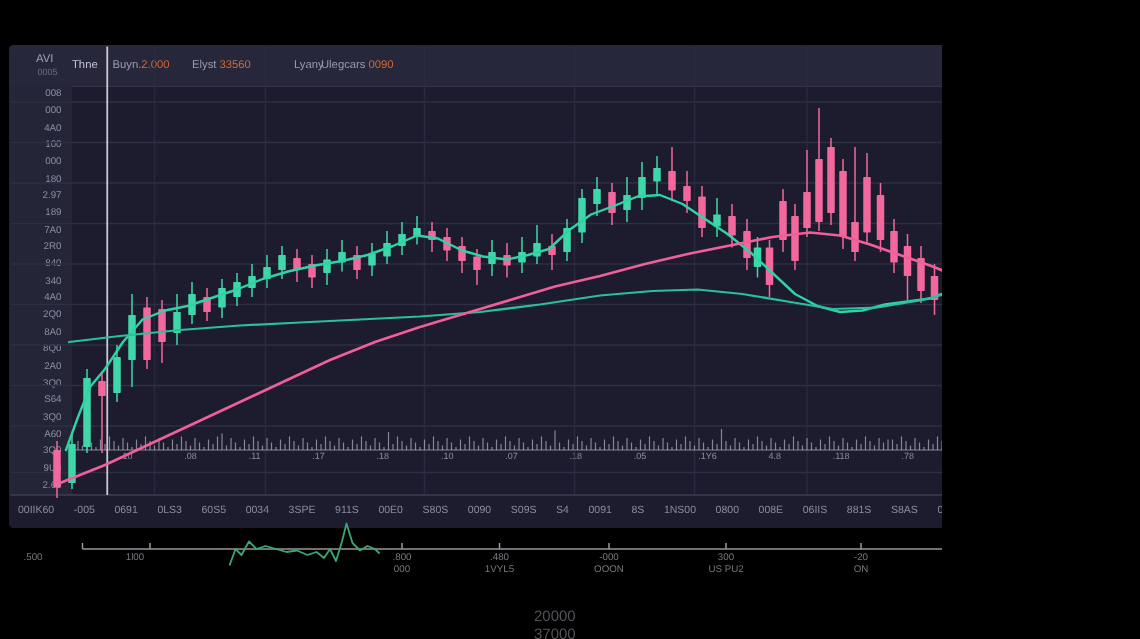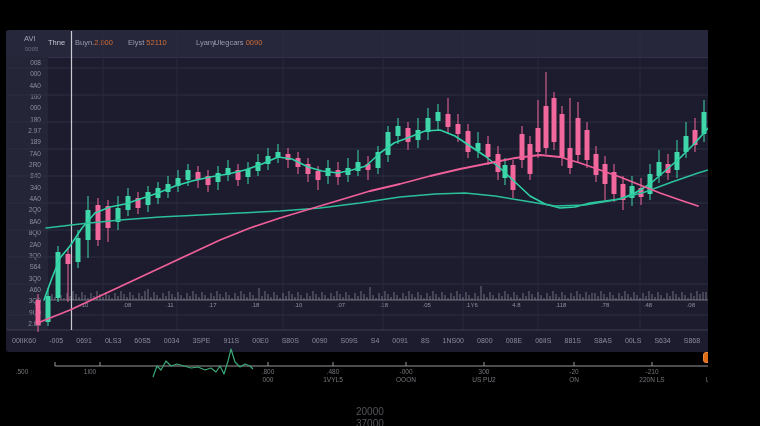--- a/index.html
+++ b/index.html
@@ -1,16 +1,16 @@
 <!DOCTYPE html>
 <html><head>
 <meta charset="utf-8">
 <style>
   html,body{margin:0;padding:0;background:#000;}
-  #app{position:relative;width:708px;height:426px;background:#000;overflow:hidden;
+  #app{position:relative;width:628px;height:426px;background:#000;overflow:hidden;
        font-family:"Liberation Sans","DejaVu Sans",sans-serif;}
   
   #panel{position:absolute;left:6px;top:30px;width:740px;height:322px;
          background:#1c1c2e;border-radius:3px;}
   #header{position:absolute;left:6px;top:30px;width:740px;height:27px;
           background:#27273b;border-bottom:1px solid #32324a;border-radius:3px 3px 0 0;}
   #gutter{position:absolute;left:6px;top:57px;width:42px;height:273px;background:#252538;}
   
   .hint{position:absolute;color:#9b9bb0;font-size:7.5px;line-height:8px;white-space:nowrap;}
   .hval{color:#cf6a35;margin-top:45px;}
@@ -46,21 +46,21 @@
   <div id="gutter"></div>
 
   <span id="sym" class="hint">AVI</span>
   <span id="symsub">0005</span>
   <span class="hint" style="left:48px;top:39px;color:#c6c6d4;">Thne</span>
 
   <span class="hint" style="left:75px;top:39px;">
     <span>Buyn.</span><span class="hval">2.000</span>
   </span>
   <span class="hint" style="left:128px;top:39px;">
-    <span>Elyst</span> <span class="hval">52110</span>
+    <span>Elyst</span> <span class="hval">33560</span>
   </span>
   <span class="hint" style="left:196px;top:39px;">
     <span>Lyany</span>
   </span>
   <span class="hint" style="left:214px;top:39px;">
     <span>Ulegcars</span> <span class="hval">0090</span>
   </span>
 
   <div id="ylabels">
       <span>008</span>

